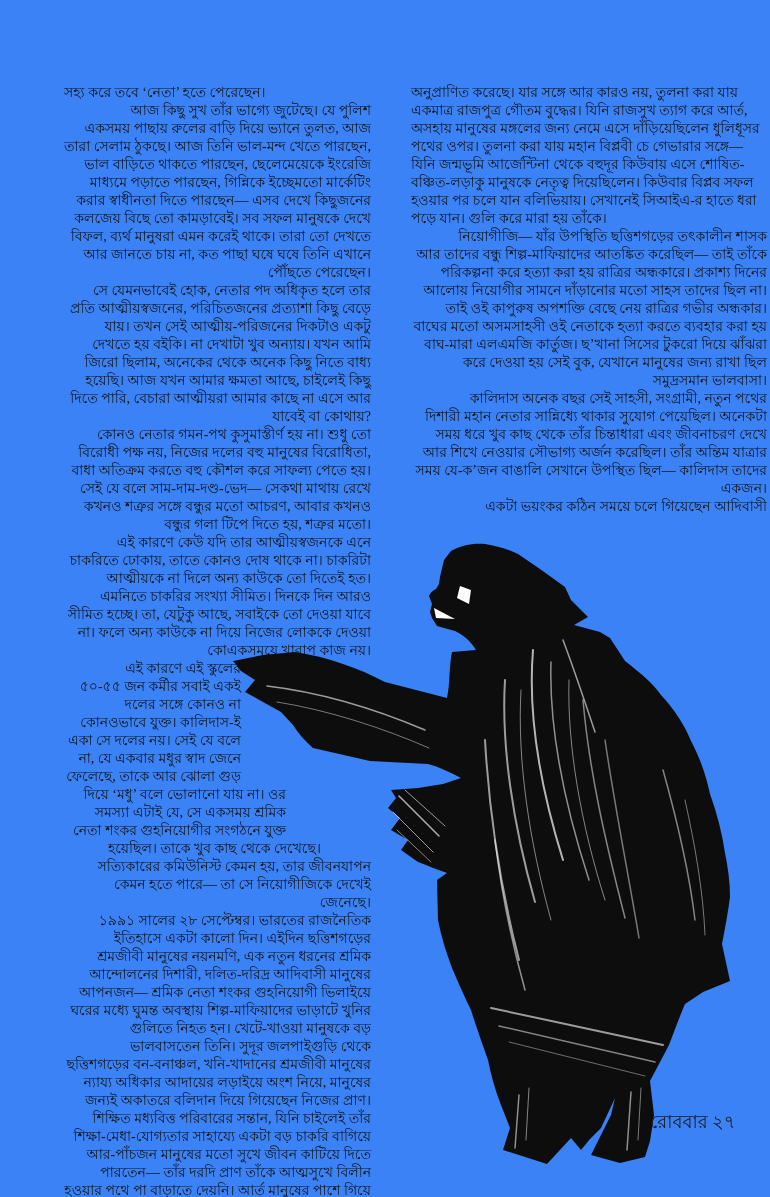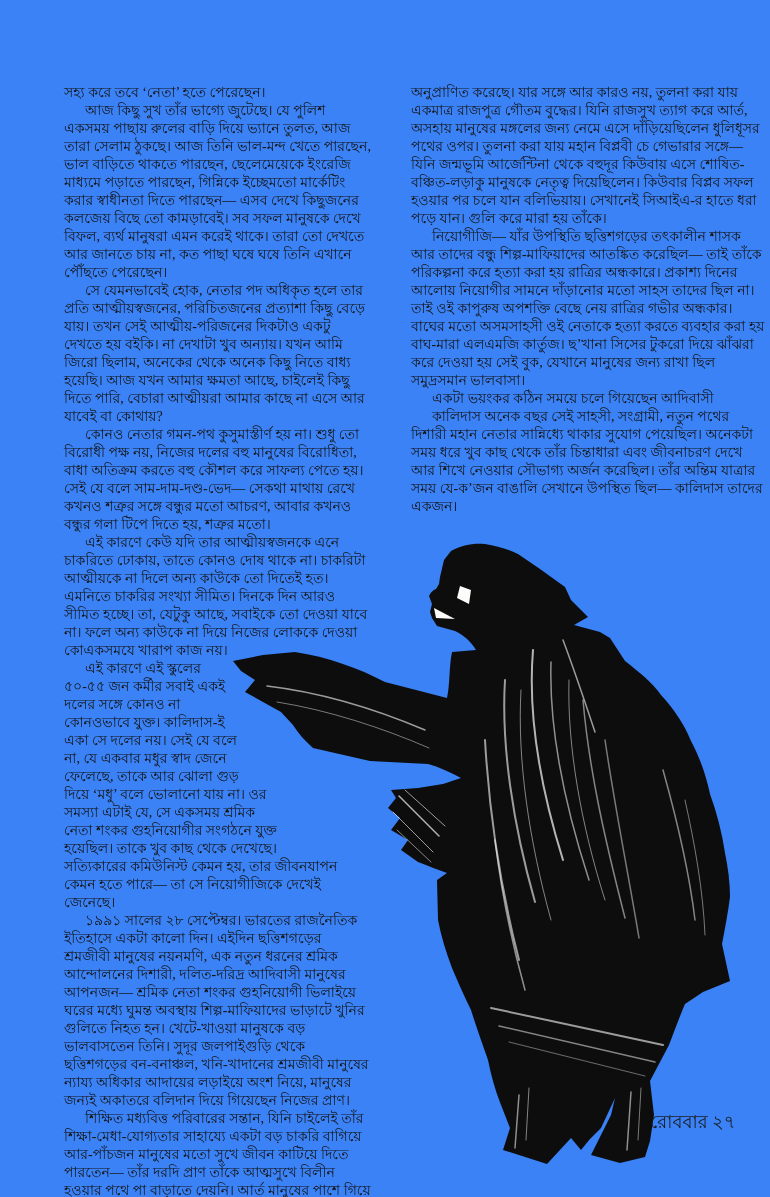--- a/index.html
+++ b/index.html
@@ -15,21 +15,21 @@
   .col{
     position:absolute;
     font-size:14px;
     line-height:18px;
     text-align:left;
     letter-spacing:0;
   }
   #left-col{left:64px;top:84px;width:307px;}
   #right-col{left:367px;top:84px;width:356px;margin-left:44px;}
   .col p{margin:0;padding:0;}
-  .col p.ind{text-indent:1.5em;}
+  .col p.ind{text-indent:1.5em;text-align:right;}
   
   .wrapA{float:right;clear:right;width:130px;height:72px;margin-top:54px;}
   .wrapB{float:right;clear:right;width:85px;height:54px;}
   .wrapC{float:right;clear:right;width:50px;height:18px;}
   #figure-illustration{
     position:absolute;
     left:233px;top:540px;
     width:530px;height:630px;
   }
   #page-footer{
@@ -57,22 +57,22 @@
     <div class="wrapB"></div>
     <div class="wrapC"></div>
     <p class="ind">এই কারণে এই স্কুলের ৫০-৫৫ জন কর্মীর সবাই একই দলের সঙ্গে কোনও না কোনওভাবে যুক্ত। কালিদাস-ই একা সে দলের নয়। সেই যে বলে না, যে একবার মধুর স্বাদ জেনে ফেলেছে, তাকে আর ঝোলা গুড় দিয়ে ‘মধু’ বলে ভোলানো যায় না। ওর সমস্যা এটাই যে, সে একসময় শ্রমিক নেতা শংকর গুহনিয়োগীর সংগঠনে যুক্ত হয়েছিল। তাকে খুব কাছ থেকে দেখেছে। সত্যিকারের কমিউনিস্ট কেমন হয়, তার জীবনযাপন কেমন হতে পারে— তা সে নিয়োগীজিকে দেখেই জেনেছে।</p>
     <p class="ind">১৯৯১ সালের ২৮ সেপ্টেম্বর। ভারতের রাজনৈতিক ইতিহাসে একটা কালো দিন। এইদিন ছত্তিশগড়ের শ্রমজীবী মানুষের নয়নমণি, এক নতুন ধরনের শ্রমিক আন্দোলনের দিশারী, দলিত-দরিদ্র আদিবাসী মানুষের আপনজন— শ্রমিক নেতা শংকর গুহনিয়োগী ভিলাইয়ে ঘরের মধ্যে ঘুমন্ত অবস্থায় শিল্প-মাফিয়াদের ভাড়াটে খুনির গুলিতে নিহত হন। খেটে-খাওয়া মানুষকে বড় ভালবাসতেন তিনি। সুদূর জলপাইগুড়ি থেকে ছত্তিশগড়ের বন-বনাঞ্চল, খনি-খাদানের শ্রমজীবী মানুষের ন্যায্য অধিকার আদায়ের লড়াইয়ে অংশ নিয়ে, মানুষের জন্যই অকাতরে বলিদান দিয়ে গিয়েছেন নিজের প্রাণ।</p>
     <p class="ind">শিক্ষিত মধ্যবিত্ত পরিবারের সন্তান, যিনি চাইলেই তাঁর শিক্ষা-মেধা-যোগ্যতার সাহায্যে একটা বড় চাকরি বাগিয়ে আর-পাঁচজন মানুষের মতো সুখে জীবন কাটিয়ে দিতে পারতেন— তাঁর দরদি প্রাণ তাঁকে আত্মসুখে বিলীন হওয়ার পথে পা বাড়াতে দেয়নি। আর্ত মানুষের পাশে গিয়ে দাঁড়াতে, সব সুখ বর্জন করে তাদের একজন হয়ে তাদের লড়াই লড়তে</p>
   </div>
 
   <div id="right-col" class="col">
     <p>অনুপ্রাণিত করেছে। যার সঙ্গে আর কারও নয়, তুলনা করা যায় একমাত্র রাজপুত্র গৌতম বুদ্ধের। যিনি রাজসুখ ত্যাগ করে আর্ত, অসহায় মানুষের মঙ্গলের জন্য নেমে এসে দাঁড়িয়েছিলেন ধুলিধূসর পথের ওপর। তুলনা করা যায় মহান বিপ্লবী চে গেভারার সঙ্গে— যিনি জন্মভূমি আর্জেন্টিনা থেকে বহুদূর কিউবায় এসে শোষিত-বঞ্চিত-লড়াকু মানুষকে নেতৃত্ব দিয়েছিলেন। কিউবার বিপ্লব সফল হওয়ার পর চলে যান বলিভিয়ায়। সেখানেই সিআইএ-র হাতে ধরা পড়ে যান। গুলি করে মারা হয় তাঁকে।</p>
     <p class="ind">নিয়োগীজি— যাঁর উপস্থিতি ছত্তিশগড়ের তৎকালীন শাসক আর তাদের বন্ধু শিল্প-মাফিয়াদের আতঙ্কিত করেছিল— তাই তাঁকে পরিকল্পনা করে হত্যা করা হয় রাত্রির অন্ধকারে। প্রকাশ্য দিনের আলোয় নিয়োগীর সামনে দাঁড়ানোর মতো সাহস তাদের ছিল না। তাই ওই কাপুরুষ অপশক্তি বেছে নেয় রাত্রির গভীর অন্ধকার। বাঘের মতো অসমসাহসী ওই নেতাকে হত্যা করতে ব্যবহার করা হয় বাঘ-মারা এলএমজি কার্তুজ। ছ’খানা সিসের টুকরো দিয়ে ঝাঁঝরা করে দেওয়া হয় সেই বুক, যেখানে মানুষের জন্য রাখা ছিল সমুদ্রসমান ভালবাসা।</p>
+    <p class="ind">কালিদাস অনেক বছর সেই সাহসী, সংগ্রামী, নতুন পথের দিশারী মহান নেতার সান্নিধ্যে থাকার সুযোগ পেয়েছিল। অনেকটা সময় ধরে খুব কাছ থেকে তাঁর চিন্তাধারা এবং জীবনাচরণ দেখে আর শিখে নেওয়ার সৌভাগ্য অর্জন করেছিল। তাঁর অন্তিম যাত্রার সময় যে-ক’জন বাঙালি সেখানে উপস্থিত ছিল— কালিদাস তাদের একজন।</p>
     <p class="ind">একটা ভয়ংকর কঠিন সময়ে চলে গিয়েছেন আদিবাসী</p>
-    <p class="ind">কালিদাস অনেক বছর সেই সাহসী, সংগ্রামী, নতুন পথের দিশারী মহান নেতার সান্নিধ্যে থাকার সুযোগ পেয়েছিল। অনেকটা সময় ধরে খুব কাছ থেকে তাঁর চিন্তাধারা এবং জীবনাচরণ দেখে আর শিখে নেওয়ার সৌভাগ্য অর্জন করেছিল। তাঁর অন্তিম যাত্রার সময় যে-ক’জন বাঙালি সেখানে উপস্থিত ছিল— কালিদাস তাদের একজন।</p>
   </div>
 
   <svg id="figure-illustration" viewBox="0 0 530 630" xmlns="http://www.w3.org/2000/svg" role="img" aria-label="Black brush-ink silhouette of a cloaked man in profile facing left, arm extended and finger pointing left">
 
     <path fill="#0d0d0d" d="
       M 0,121
       L 30,115 62,112
       C 95,117 125,128 152,142
       L 214,158
       C 217,144 216,126 219,112

